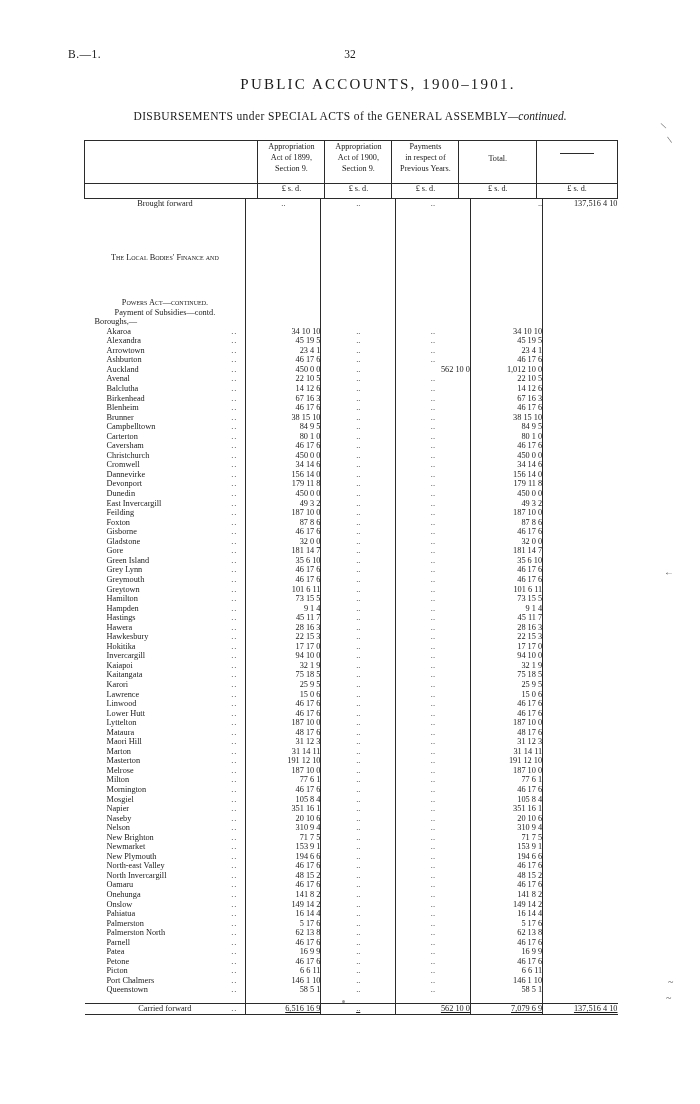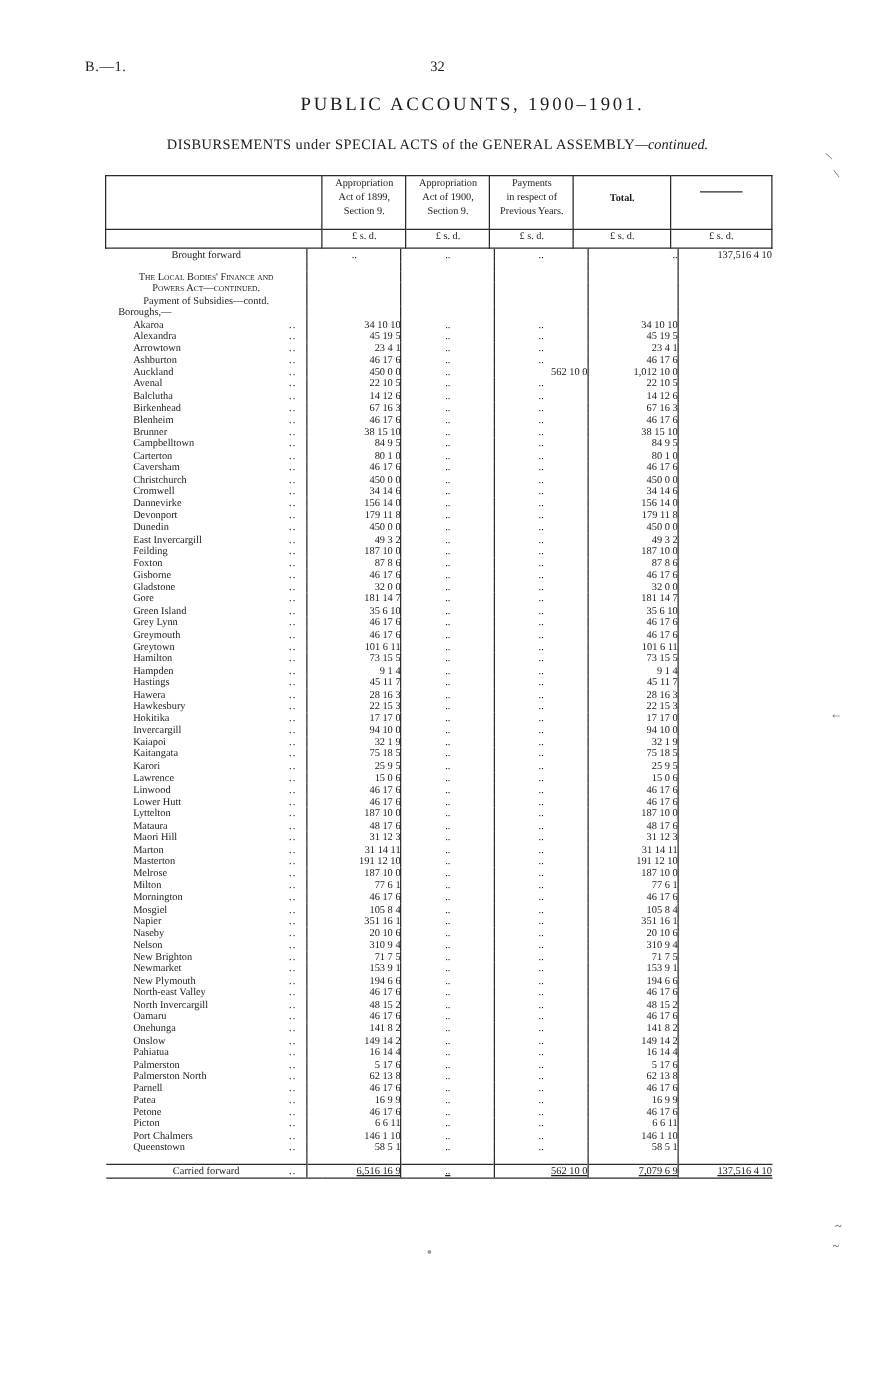--- a/index.html
+++ b/index.html
@@ -75,21 +75,21 @@
   .hdr-cell {
     text-align: center;
     font-weight: normal;
     font-size: 8.2px;
     line-height: 1.35;
     padding: 5px 2px 5px 2px;
     height: 42px;
   }
   .hdr-blank-left { width: 162px; }
   .col-money { width: 62px; }
-  .col-total { width: 72px; font-weight: bold; }
+  .col-total { width: 72px; }
   .col-last { width: 75px; }
   .dash-hdr {
     letter-spacing: 0;
   }
   .dash-hdr span {
     display: inline-block;
     border-top: 0.8px solid #2b2b2b;
     width: 34px;
     vertical-align: middle;
     margin-top: 12px;
@@ -158,21 +158,21 @@
     text-align: right;
     padding-right: 9px;
     border-left: 0.6px solid #2b2b2b !important;
   }
   tr.spacer td { height: 8px; line-height: 8px; }
   tr.rule-above td {
     border-top: 0.6px solid #2b2b2b !important;
     text-decoration: underline;
   }
   .ital { }
-  .sc { font-variant: small-caps; }
+  .sc { font-variant: small-caps; margin-top: 36px; }
   .edge-mark {
     position: absolute;
     color: #555;
     font-size: 10px;
   }
   .em1 { left: 662px; top: 120px; transform: rotate(-28deg); }
   .em2 { left: 668px; top: 134px; transform: rotate(-18deg); }
   .em3 { left: 664px; top: 566px; }
   .em4 { left: 668px; top: 976px; }
   .em5 { left: 666px; top: 992px; }

